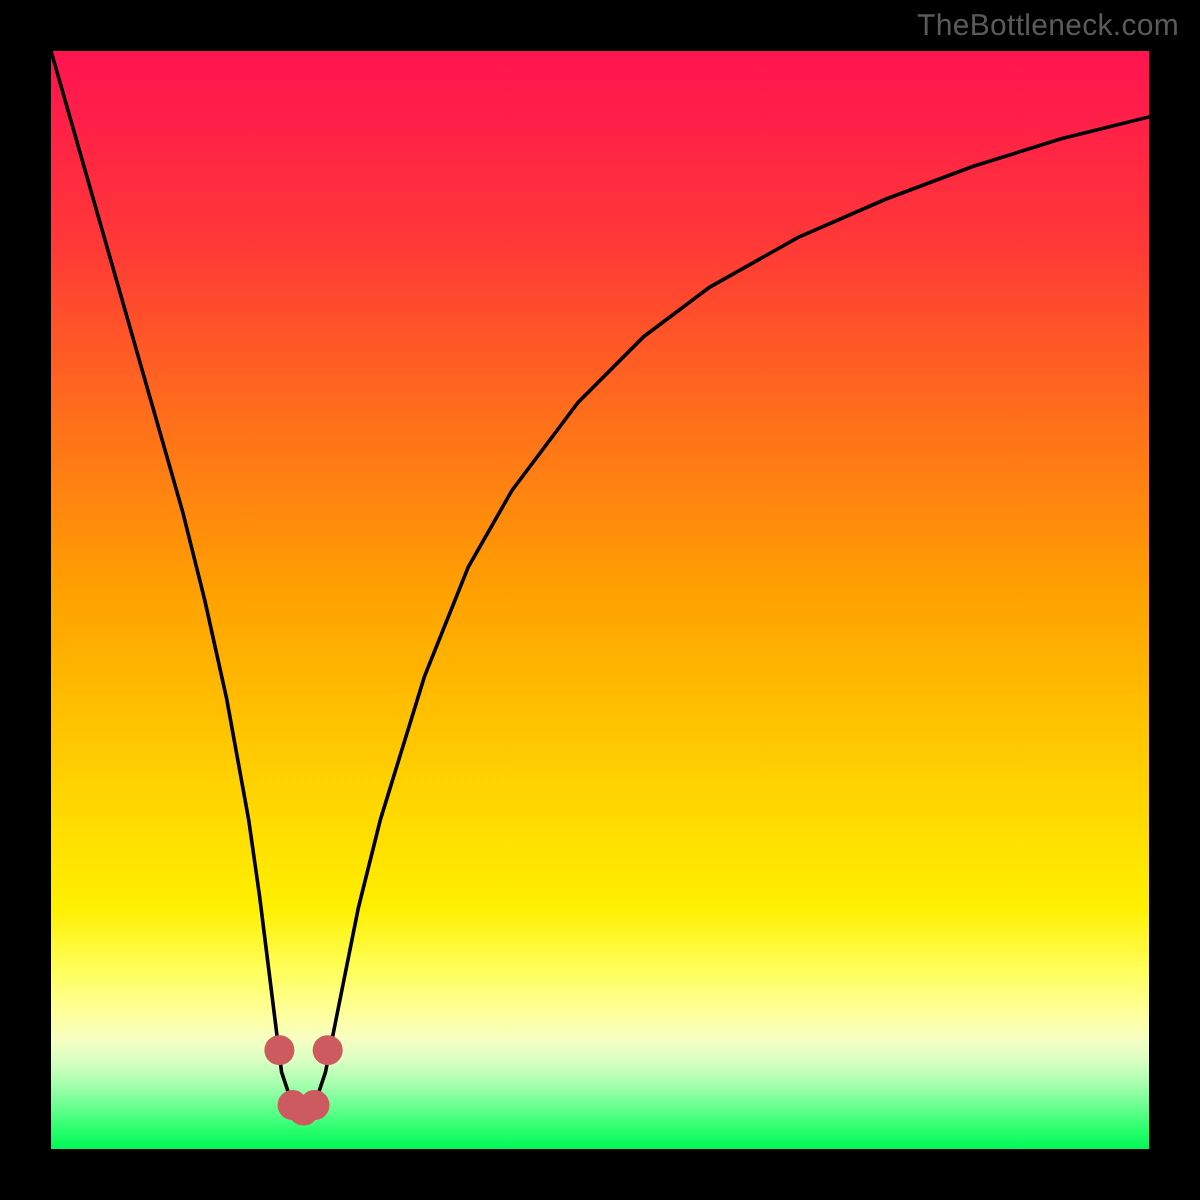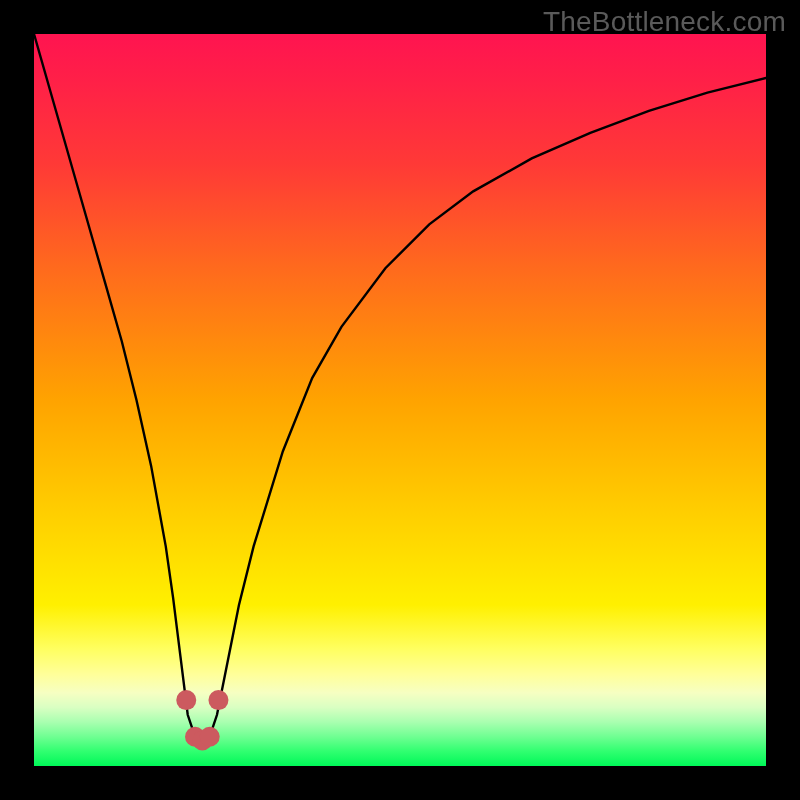--- a/index.html
+++ b/index.html
@@ -57,21 +57,21 @@
     left: 0;
     top: 0;
     width: 732px;
     height: 732px;
   }
   .watermark {
     position: absolute;
     top: 6px;
     right: 14px;
     color: #5a5a5a;
-    font-size: 28px;
+    font-size: 20px;
     letter-spacing: 0.2px;
     user-select: none;
   }
 </style>
 </head>
 <body>
 
 <div class="frame">
   <div class="plot">
     <div class="gradient"></div>

